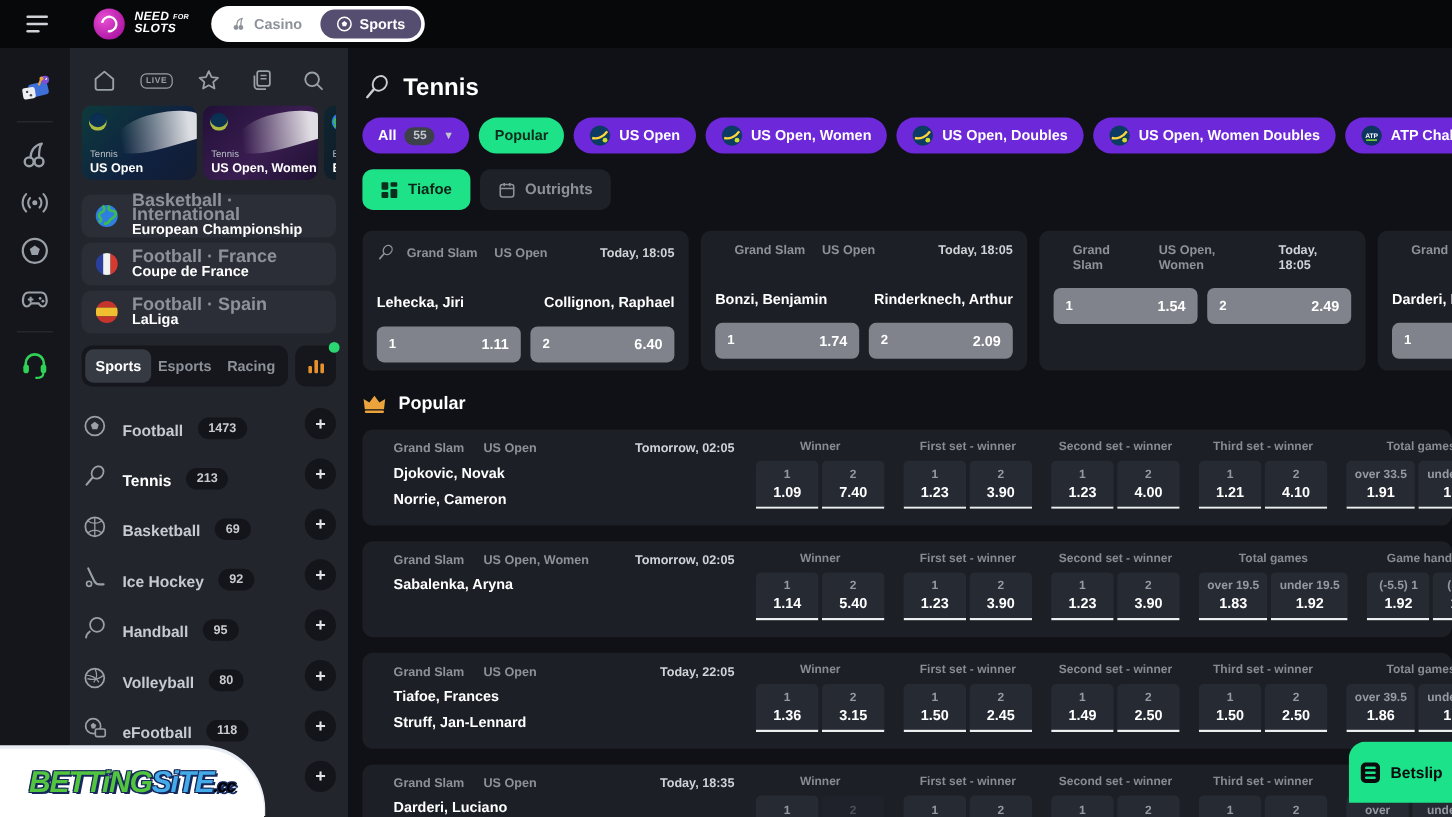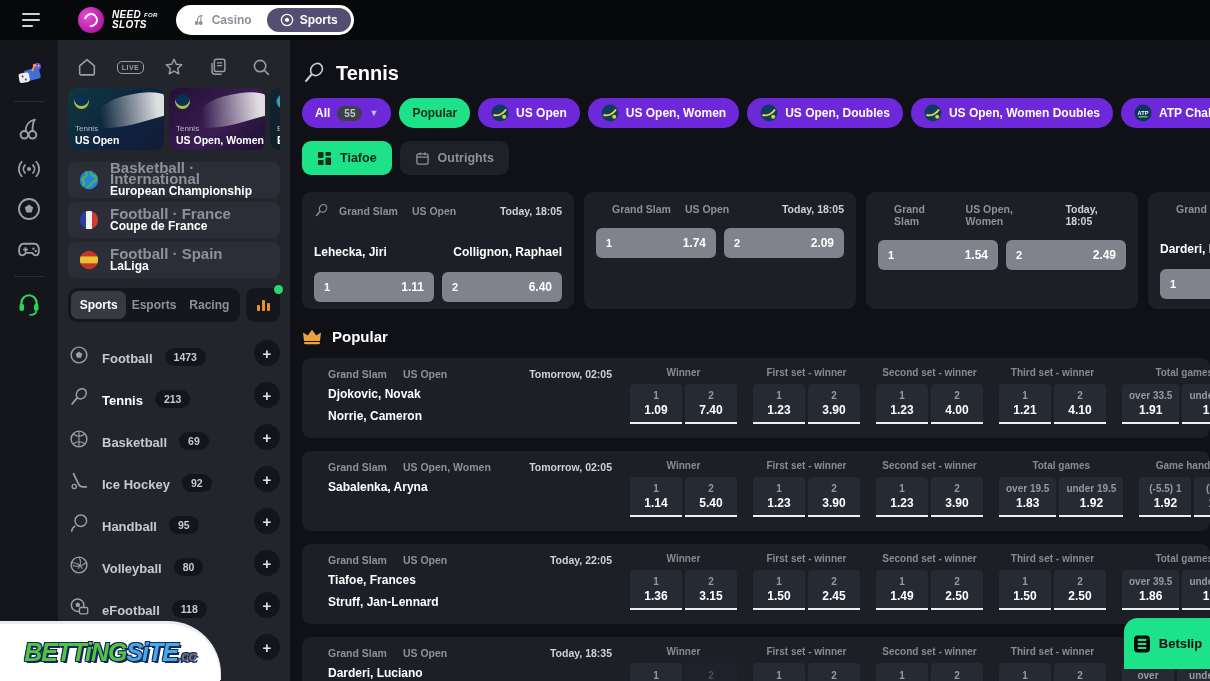--- a/index.html
+++ b/index.html
@@ -133,21 +133,21 @@
     display:flex; align-items:center; justify-content:center; gap:7px; cursor:pointer; z-index:30; }
   .betslip-label { color:#0a0c0e; font-size:13px; font-weight:bold; }
 
   .watermark { position:fixed; left:0; bottom:0; width:220px; height:57px; background:#fff;
     border-radius:0 52px 0 0; z-index:40; display:flex; align-items:center; justify-content:center;
     box-shadow:0 -2px 0 1px #e8edf5; }
   .wm-text { font-style:italic; font-weight:900; font-size:25px; letter-spacing:-1px; white-space:nowrap;
     text-shadow:-1px -1px 0 #16285c, 1px -1px 0 #16285c, -1px 1px 0 #16285c, 2px 2px 0 #16285c; }
   .wm-g { color:#52c43e; }
   .wm-b { color:#45aae8; }
-  .wm-cc { color:#737373; font-size:15px; }
+  .wm-cc { color:#000000; font-size:15px; }
 </style>
 </head>
 <body>
 
 <div class="topbar">
   <div class="hamburger">
       <span></span>
       <span></span>
       <span></span>
     </div>
@@ -564,20 +564,24 @@
               <span class="ov">6.40</span>
             </div>
           </div>
         </div>
         <div class="match-card">
           <div class="mc-head noicon">
             <span>Grand Slam</span>
             <span>US Open</span>
             <span class="mc-time">Today, 18:05</span>
           </div>
+          <div class="mc-players">
+            <span>Bonzi, Benjamin</span>
+            <span>Rinderknech, Arthur</span>
+          </div>
           <div class="mc-odds">
             <div class="odd-btn">
               <span>1</span>
               <span class="ov">1.74</span>
             </div>
             <div class="odd-btn">
               <span>2</span>
               <span class="ov">2.09</span>
             </div>
           </div>

